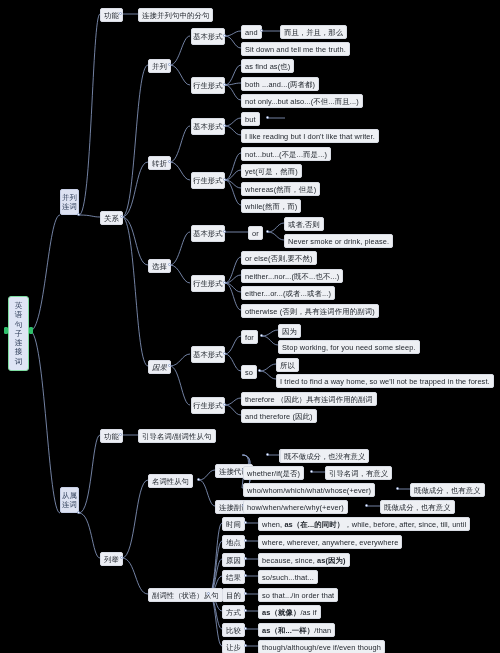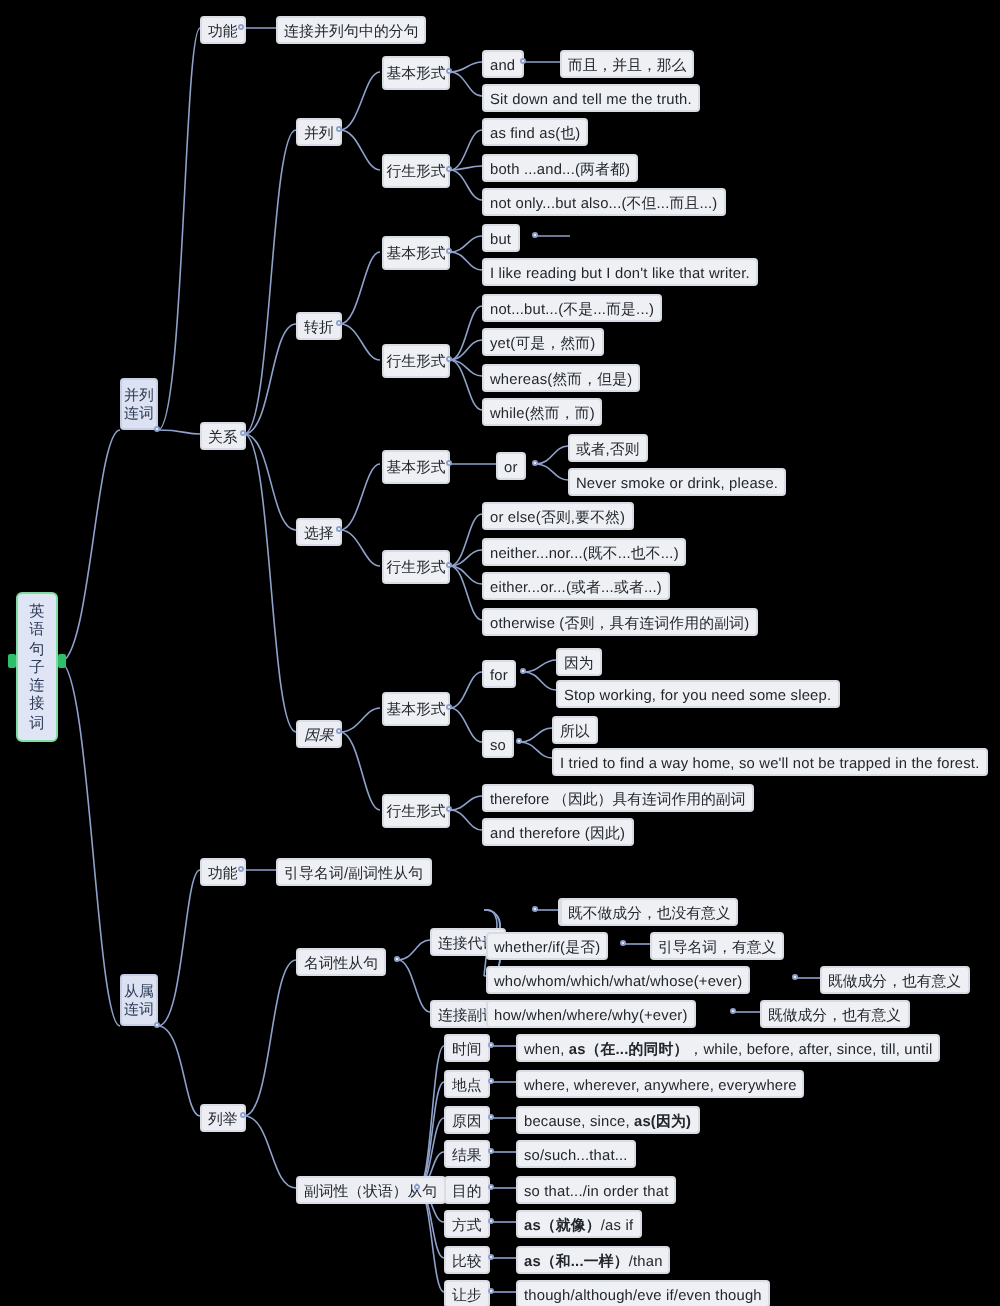--- a/index.html
+++ b/index.html
@@ -56,21 +56,20 @@
     padding: 3px 1px;
     font-size: 7.4px;
     line-height: 1.24;
   }
   .node.lvl2 {
     background: #eceef4;
     border-color: #dadde6;
   }
   .node.form2 {
     width: 34px;
-    text-align: center;
     white-space: normal;
     padding: 2.5px 1px;
     line-height: 1.3;
   }
   .node.cn { letter-spacing: 0; }
   .node b { font-weight: 700; }
   .dot {
     position: absolute;
     width: 3px; height: 3px;
     border-radius: 50%;

